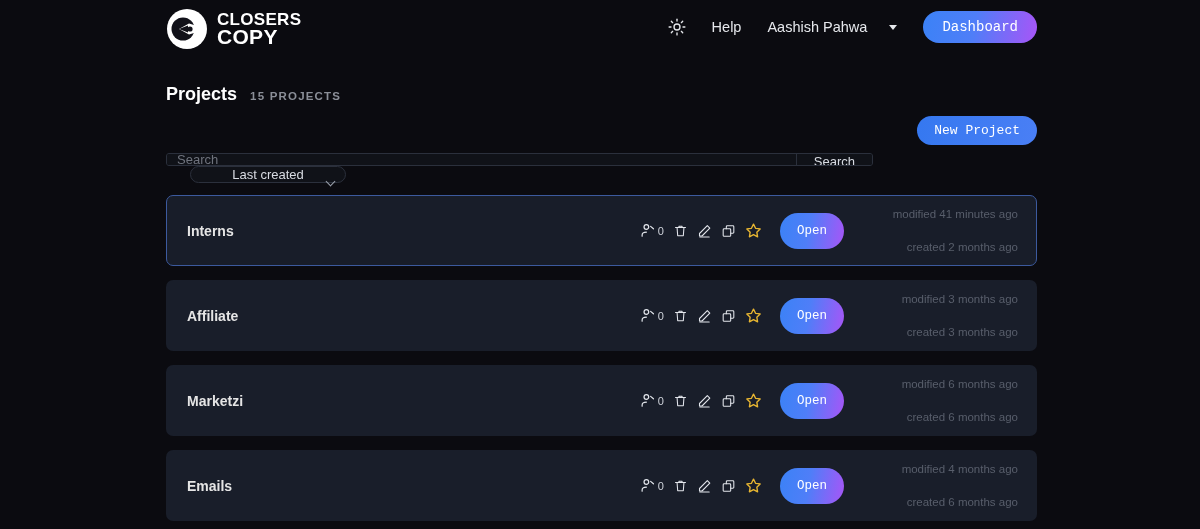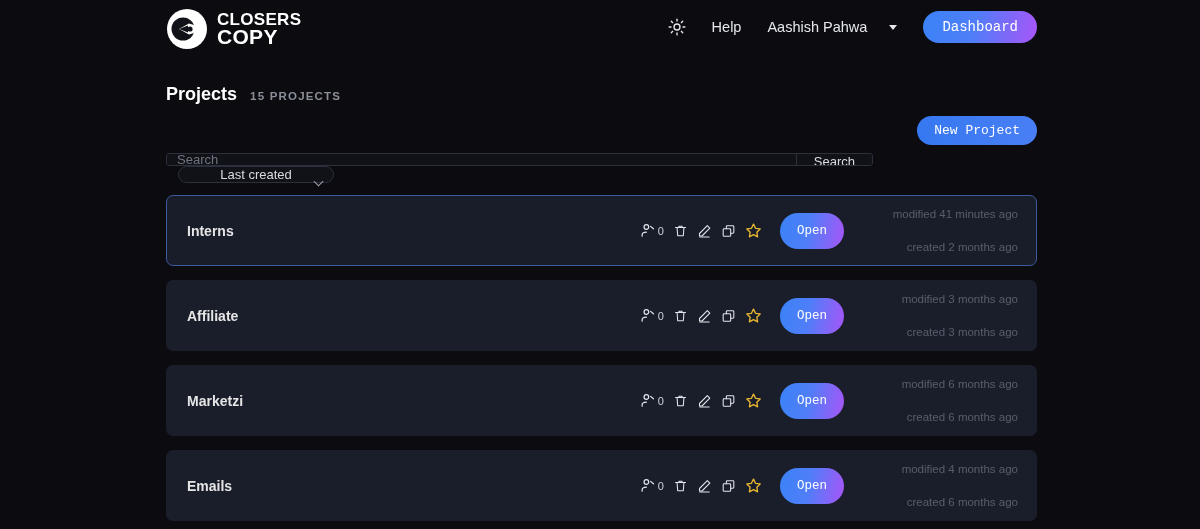--- a/index.html
+++ b/index.html
@@ -85,21 +85,21 @@
     color: #d8dbe2; font-size: 13px; padding: 0 10px;
     font-family: "Liberation Sans", sans-serif;
   }
   .search-input::placeholder { color: #6f737d; }
   .search-btn {
     background: #101218; border: none; border-left: 1px solid #2b303c;
     color: #d8dbe2; font-size: 13px; padding: 0 17px; cursor: pointer;
     font-family: "Liberation Sans", sans-serif;
   }
   .sort-select-wrap {
-    position: relative; margin-left: 12px; width: 156px; height: 30px;
+    position: relative; margin-left: 24px; width: 156px; height: 30px;
     border: 1px solid #2b303c; border-radius: 10px; background: #101218;
     display: flex; align-items: center; justify-content: center; cursor: pointer;
   }
   .sort-select-label { color: #d8dbe2; font-size: 13px; }
   .chev-down {
     position: absolute; right: 11px; top: 11px;
     width: 7px; height: 7px; border-right: 1.4px solid #9aa0ab;
     border-bottom: 1.4px solid #9aa0ab; transform: rotate(45deg);
   }
 

